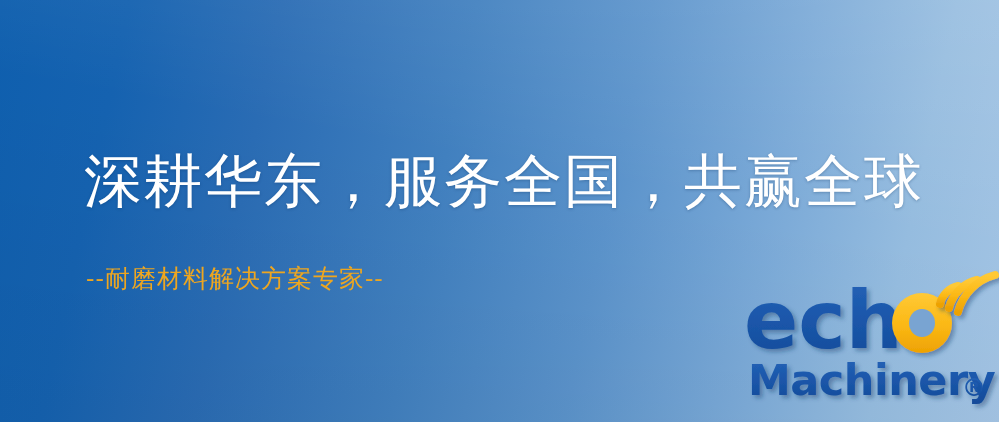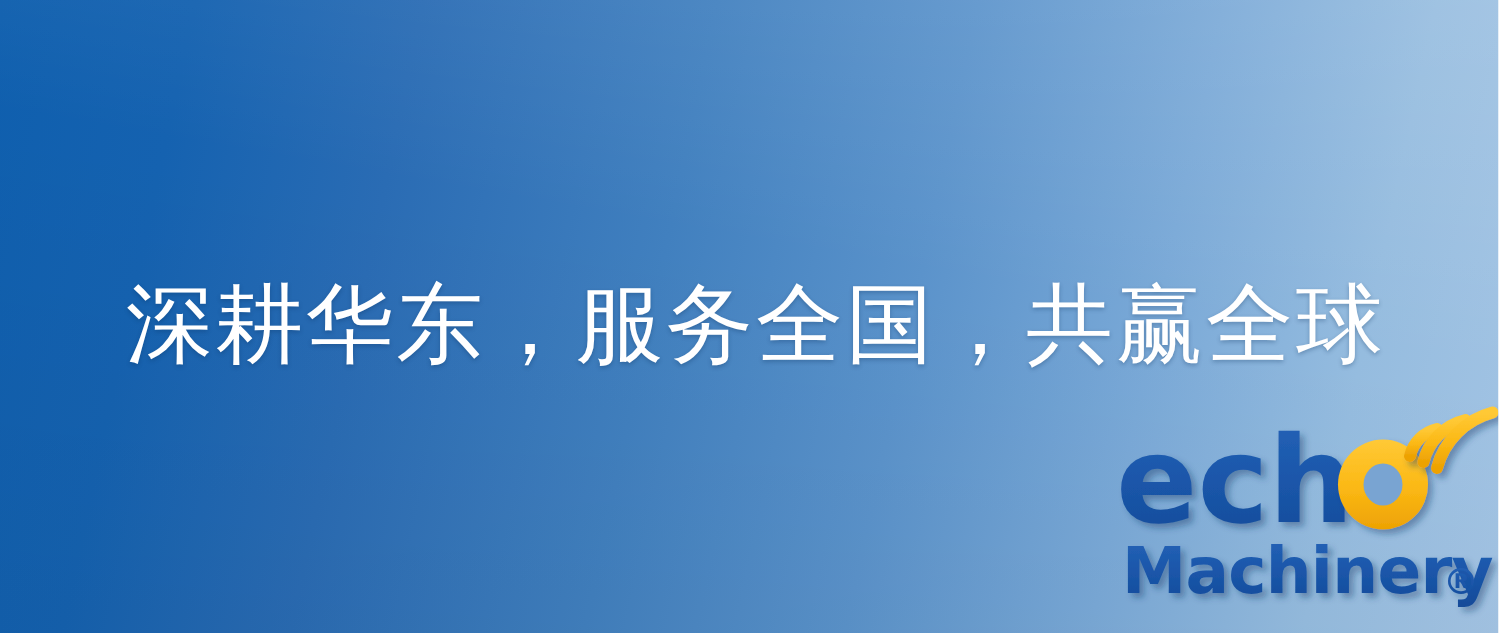--- a/index.html
+++ b/index.html
@@ -34,29 +34,28 @@
     position: absolute;
     inset: 0;
     pointer-events: none;
     background: linear-gradient(190deg, rgba(255,255,255,0.10) 0%, rgba(255,255,255,0.0) 42%, rgba(0,0,0,0.045) 100%);
   }
 
   .headline {
     position: absolute;
     left: 84px;
     top: 152px;
-    font-family: Liberation Mono, monospace;
+    font-family: Liberation Sans, sans-serif;
     font-size: 58px;
     line-height: 1;
     letter-spacing: 2px;
     color: #ffffff;
     white-space: nowrap;
     text-shadow: 0 1px 3px rgba(10, 45, 90, 0.30);
     z-index: 3;
-    margin-top: 41px;
   }
 
   .subhead {
     position: absolute;
     left: 86px;
     top: 266px;
     font-family: "DejaVu Serif", "Liberation Serif", serif;
     font-size: 25px;
     line-height: 1;
     letter-spacing: 1px;
@@ -85,20 +84,21 @@
     font-weight: bold;
   }
 </style>
 </head>
 <body>
 
 <div id="banner">
 
   <div class="headline">深耕华东，服务全国，共赢全球</div>
 
+  <div class="subhead">--耐磨材料解决方案专家--</div>
 
   <div class="logo">
     <svg viewBox="0 0 255 130" xmlns="http://www.w3.org/2000/svg" aria-hidden="true">
       <defs>
         <filter id="dropsh" x="-30%" y="-30%" width="180%" height="180%">
           <feDropShadow dx="3" dy="3" stdDeviation="2.2" flood-color="#123a6b" flood-opacity="0.42"></feDropShadow>
         </filter>
         <linearGradient id="goldgrad" x1="0" y1="0" x2="0" y2="1">
           <stop offset="0%" stop-color="#ffc936"></stop>
           <stop offset="55%" stop-color="#fbb814"></stop>

